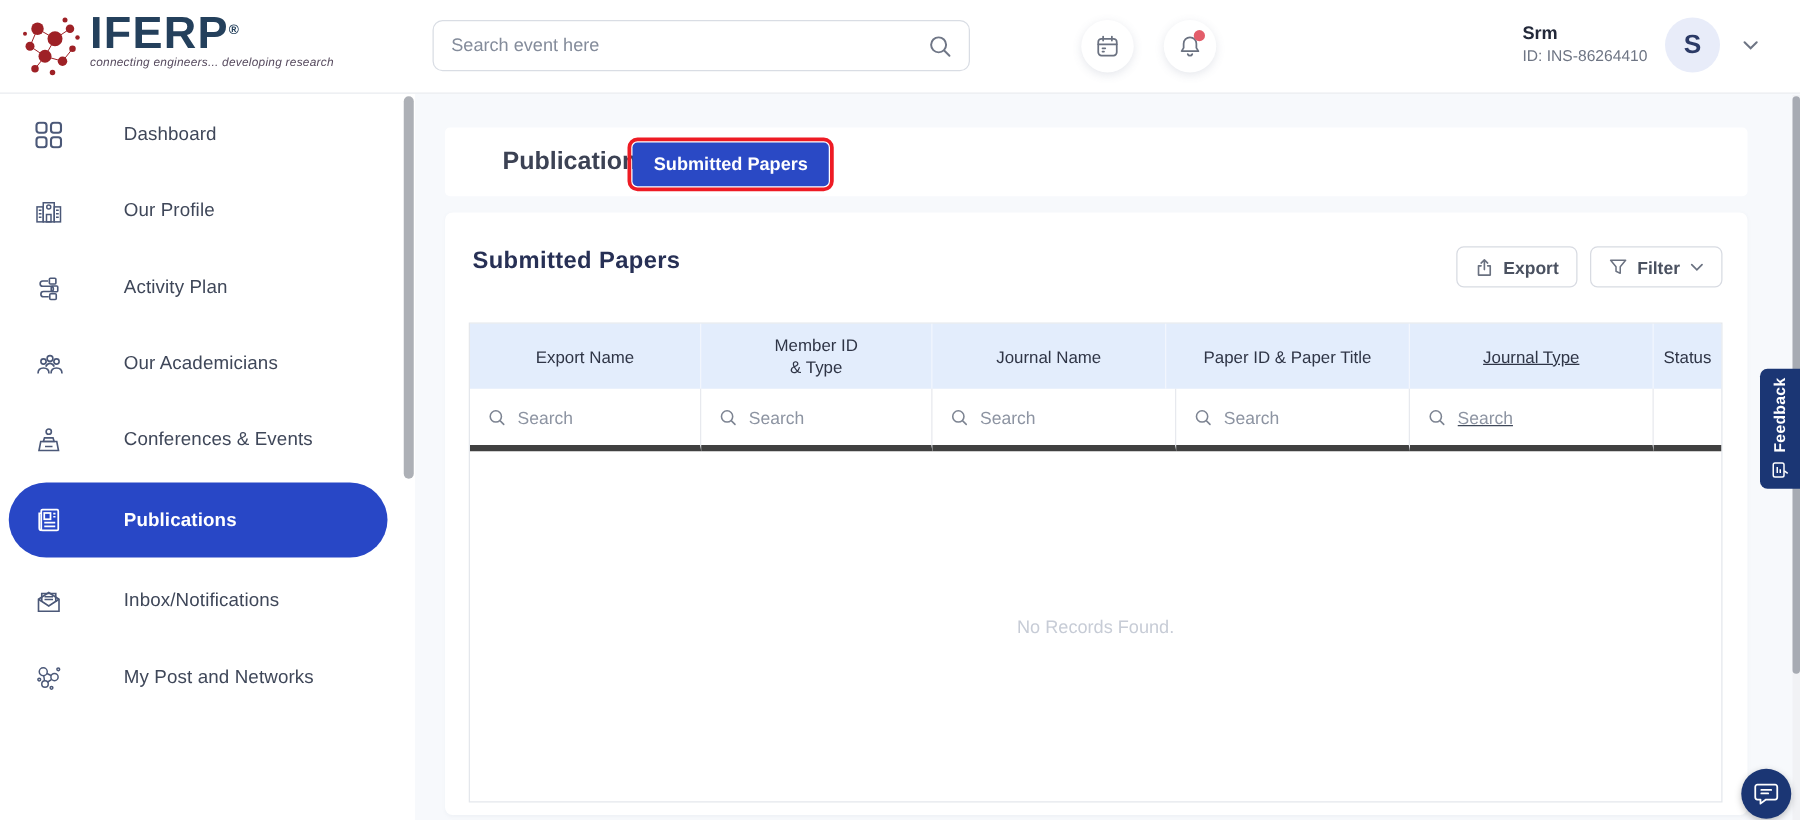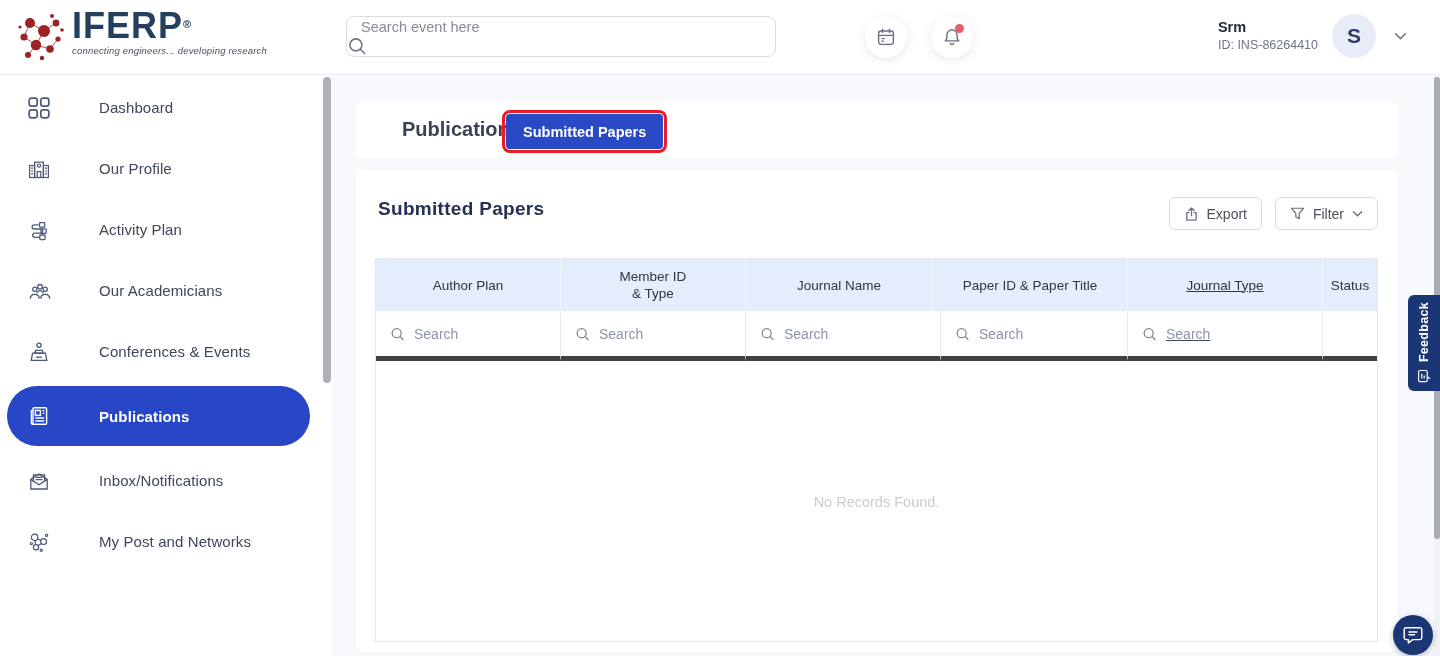--- a/index.html
+++ b/index.html
@@ -9,21 +9,21 @@
 
   
   .header { position:absolute; top:0; left:0; width:1440px; height:75px; background:#ffffff; border-bottom:1px solid #e9ebf0; z-index:20; }
   .logo { position:absolute; left:16px; top:7px; display:flex; align-items:flex-start; }
   .logo-dots { margin-top:4px; }
   .logo-textwrap { margin-left:4px; }
   .logo-word { font-family:Liberation Sans, sans-serif; font-weight:700; font-size:36px; letter-spacing:1px; color:#24405c; line-height:38px; }
   .logo-reg { font-size:11px; vertical-align:top; position:relative; top:-2px; color:#24405c; }
   .logo-tag { font-style:italic; font-size:9.5px; color:#564a5e; letter-spacing:0.2px; margin-top:0px; }
 
-  .search-box { position:absolute; left:346px; top:16px; width:430px; height:41px; border:1px solid #d9dde4; border-radius:8px; background:#fff; display:flex; align-items:flex-start;flex-direction:column; }
+  .search-box { position:absolute; left:346px; top:16px; width:430px; height:41px; border:1px solid #d9dde4; border-radius:8px; background:#fff; display:flex; align-items:center; }
   .search-box input { border:none; outline:none; flex:1; height:100%; padding:0 14px; font-size:14.5px; font-family:"Liberation Sans", sans-serif; color:#3f4759; background:transparent; }
   .search-box input::placeholder { color:#848c9b; }
   .search-box .mag { margin-right:13px; color:#6f7686; }
 
   .hdr-circle { position:absolute; top:16px; width:42px; height:42px; border-radius:50%; background:#fff; box-shadow:0 2px 8px rgba(96,108,134,0.16); display:flex; align-items:center; justify-content:center; color:#6a7180; cursor:pointer; }
   .hdr-circle.cal { left:865px; }
   .hdr-circle.bell { left:931px; }
   .bell-dot { position:absolute; top:8px; right:9px; width:9px; height:9px; border-radius:50%; background:#e35d6a; }
 
   .user-block { position:absolute; right:33px; top:14px; display:flex; align-items:center; cursor:pointer; }
@@ -46,21 +46,21 @@
 
   
   .content { position:absolute; top:75px; left:332px; right:0; bottom:0; background:#f7f9fc; }
 
   .tabstrip { position:absolute; left:24px; top:27px; width:1042px; height:55px; background:#ffffff; border-radius:4px; display:flex; align-items:center; }
   .tab-plain { margin-left:46px; font-size:20px; font-weight:600; color:#3c4254; cursor:pointer; }
   .tab-active { position:absolute; left:150px; top:12px; height:35px; padding:0 17px; background:#2a49c5; border-radius:4px; color:#fff; font-size:14.5px; font-weight:700; display:flex; align-items:center; cursor:pointer; outline:3px solid #ee1b24; outline-offset:1px; }
 
   .card { position:absolute; left:24px; top:95px; width:1042px; height:482px; background:#ffffff; border-radius:6px; box-shadow:0 1px 3px rgba(120,130,155,0.06); }
   .card-title { position:absolute; left:22px; top:28px; font-size:19px; font-weight:700; color:#273055; letter-spacing:0.3px; }
-  .btn { position:absolute; top:27px; height:33px; background:#fff; border:1px solid #d8dbe2; border-radius:6px; display:flex; align-items:center; padding:0 14px; font-size:14px; color:#4a5160; cursor:pointer; gap:8px; }
+  .btn { position:absolute; top:27px; height:33px; background:#fff; border:1px solid #d8dbe2; border-radius:6px; display:flex; align-items:center; padding:0 14px; font-size:14px; color:#4a5160; cursor:pointer; gap:8px;font-weight:bold; }
   .btn .bicon { color:#6a7180; }
   .btn-export { right:136px; }
   .btn-filter { right:20px; }
 
   
   .tbl { position:absolute; left:19px; right:20px; top:88px; bottom:10px; border:1px solid #e4e7ec; }
   .trow { display:flex; }
   .thead { background:#e3edfc; height:52px; }
   .thead .tcell { display:flex; align-items:center; justify-content:center; font-size:13.5px; font-weight:500; color:#2f3546; text-align:center; white-space:pre-line; line-height:17px; border-right:1px solid #f2f6fd; }
   .tsearch { height:50px; }
@@ -294,21 +294,21 @@
       <span>Filter</span>
       <span class="bicon">
         <svg width="11" height="8" viewBox="0 0 12 8" fill="none" stroke="currentColor" stroke-width="1.5" stroke-linecap="round">
             <path d="M1.5 1.5L6 6l4.5-4.5"></path>
           </svg>
       </span>
     </div>
 
     <div class="tbl">
       <div class="trow thead">
-        <div class="tcell c0">Author Plan</div>
+        <div class="tcell c0">Export Name</div>
         <div class="tcell c1">Member ID
 &amp; Type</div>
         <div class="tcell c3">Journal Name</div>
         <div class="tcell c2">Paper ID &amp; Paper Title</div>
         <div class="tcell c4">Journal Type</div>
         <div class="tcell c5">Status</div>
       </div>
       <div class="trow tsearch">
         <div class="tcell c0">
           <span class="cell-mag">

